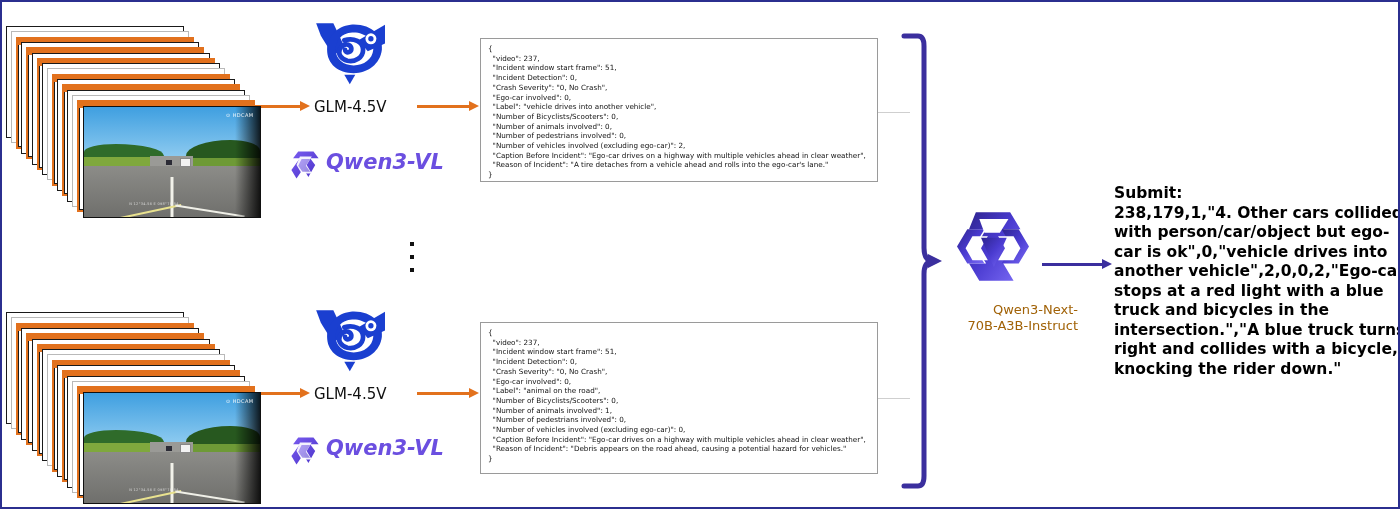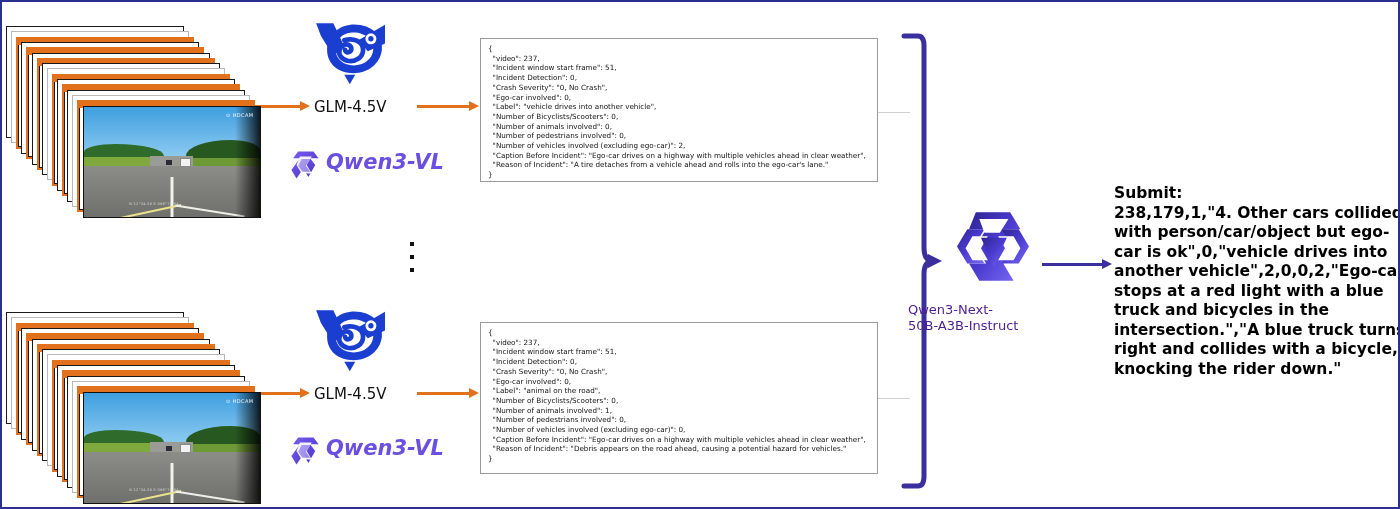--- a/index.html
+++ b/index.html
@@ -50,21 +50,21 @@
   .arrow .shaft{position:absolute;left:0;top:0;height:3px;background:#e2711d;}
   .arrow .head{position:absolute;top:-4px;width:0;height:0;
        border-top:5.5px solid transparent;border-bottom:5.5px solid transparent;
        border-left:10px solid #e2711d;}
 
   
   .modellabel{position:absolute;font-family:"DejaVu Sans", sans-serif;
        font-size:15px;color:#111;white-space:nowrap;}
   .qwenlabel{position:absolute;font-family:"DejaVu Sans", sans-serif;
        font-size:21px;color:#6b4fe0;font-style:italic;font-weight:bold;white-space:nowrap;}
-  .nextlabel{position:absolute;font-size:13px;color:#4c1d95;text-align:left;
+  .nextlabel{position:absolute;font-size:13px;color:#a16207;text-align:right;
        line-height:16px;width:170px;}
 
   
   .jsonbox{position:absolute;background:#ffffff;border:1px solid #9a9a9a;
        box-sizing:border-box;padding:5px 7px;}
   .jsonbox pre{margin:0;font-family:"DejaVu Sans", sans-serif;font-size:7.2px;
        line-height:9.7px;color:#111;white-space:pre-wrap;word-break:break-word;}
 
   
   .bracket{position:absolute;}
@@ -326,21 +326,21 @@
       <path d="M60 26 L80 26 L92 46 L80 66 L60 66 L72 46 Z" fill="url(#qn1)"></path>
       <path d="M34 14 L68 14 L58 30 L40 30 Z" fill="#ffffff"></path>
       <path d="M26 34 L44 34 L36 48 L44 62 L26 62 L18 48 Z" fill="#ffffff"></path>
       <path d="M56 34 L74 34 L82 48 L74 62 L56 62 L64 48 Z" fill="#ffffff"></path>
       <path d="M36 36 L66 36 L51 70 Z" fill="url(#qn1)"></path>
     </svg>
   </div>
 
   <div class="nextlabel" style="left:906px;top:300px;">
     <div>Qwen3-Next-</div>
-    <div>50B-A3B-Instruct</div>
+    <div>70B-A3B-Instruct</div>
   </div>
 
   <div class="arrow" style="left:1040px;top:261px;width:72px;">
     <div class="shaft" style="width:60px;background:#3b2f9e;"></div>
     <div class="head" style="left:60px;border-left-color:#3b2f9e;"></div>
   </div>
 
   <div class="submit" style="left:1112px;top:182px;">
     <div>Submit:</div>
     <div>238,179,1,"4. Other cars collided with person/car/object but ego-car is ok",0,"vehicle drives into another vehicle",2,0,0,2,"Ego-car stops at a red light with a blue truck and bicycles in the intersection.","A blue truck turns right and collides with a bicycle, knocking the rider down."</div>

